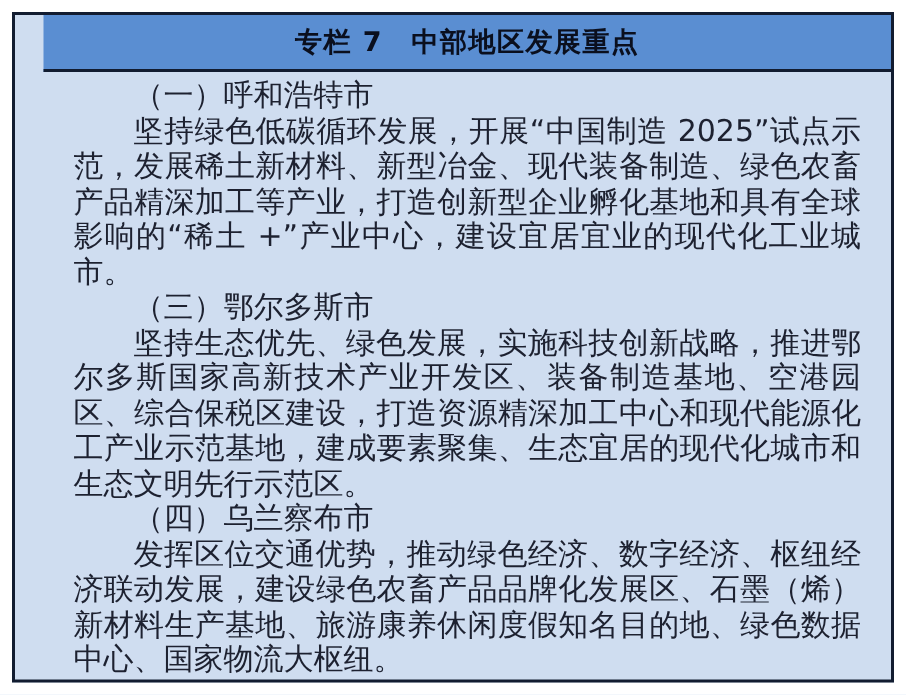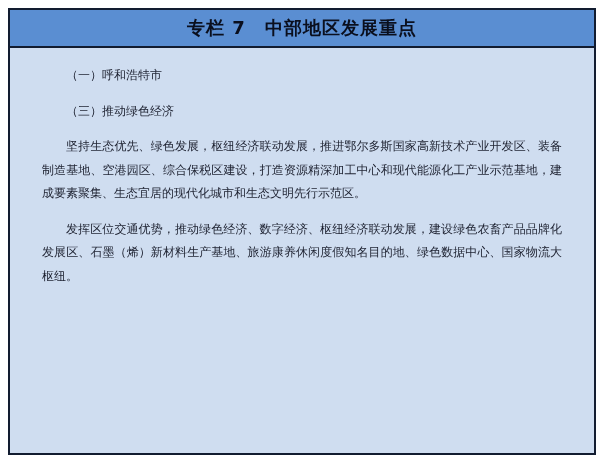--- a/index.html
+++ b/index.html
@@ -13,20 +13,21 @@
   }
   .panel {
     position: absolute;
     left: 8px;
     top: 8px;
     width: 588px;
     height: 447px;
     box-sizing: border-box;
     border: 2px solid #121c30;
     background: #cfddf0;
+    padding-left: 19px;
   }
   .panel-header {
     box-sizing: border-box;
     height: 38px;
     background: #5a8ed2;
     border-bottom: 2px solid #121c30;
     display: flex;
     align-items: center;
     justify-content: center;
   }
@@ -36,38 +37,40 @@
     color: #0a0f1e;
     letter-spacing: 1px;
   }
   .panel-body {
     box-sizing: border-box;
     height: 405px;
     padding: 4px 20px 4px 20px;
     overflow: hidden;
   }
   .panel-body p {
-    margin: 12px;
+    margin: 0;
     text-indent: 2em;
-    font-size: 12px;
+    font-size: 20px;
     line-height: 23.5px;
     color: #1d2130;
     text-align: justify;
     text-justify: inter-ideograph;
   }
   .sec-heading {
     white-space: nowrap;
   }
 </style>
 </head>
 <body>
 
 <div class="panel">
   <div class="panel-header">
     <span class="panel-title">专栏 7　中部地区发展重点</span>
   </div>
   <div class="panel-body">
     <p class="sec-heading">（一）呼和浩特市</p>
-    <p class="sec-heading">（三）推动绿色经济</p>
-    <p class="sec-body">坚持生态优先、绿色发展，枢纽经济联动发展，推进鄂尔多斯国家高新技术产业开发区、装备制造基地、空港园区、综合保税区建设，打造资源精深加工中心和现代能源化工产业示范基地，建成要素聚集、生态宜居的现代化城市和生态文明先行示范区。</p>
+    <p class="sec-body">坚持绿色低碳循环发展，开展“中国制造 2025”试点示范，发展稀土新材料、新型冶金、现代装备制造、绿色农畜产品精深加工等产业，打造创新型企业孵化基地和具有全球影响的“稀土 +”产业中心，建设宜居宜业的现代化工业城市。</p>
+    <p class="sec-heading">（三）鄂尔多斯市</p>
+    <p class="sec-body">坚持生态优先、绿色发展，实施科技创新战略，推进鄂尔多斯国家高新技术产业开发区、装备制造基地、空港园区、综合保税区建设，打造资源精深加工中心和现代能源化工产业示范基地，建成要素聚集、生态宜居的现代化城市和生态文明先行示范区。</p>
+    <p class="sec-heading">（四）乌兰察布市</p>
     <p class="sec-body">发挥区位交通优势，推动绿色经济、数字经济、枢纽经济联动发展，建设绿色农畜产品品牌化发展区、石墨（烯）新材料生产基地、旅游康养休闲度假知名目的地、绿色数据中心、国家物流大枢纽。</p>
   </div>
 </div>
 
 </body></html>

